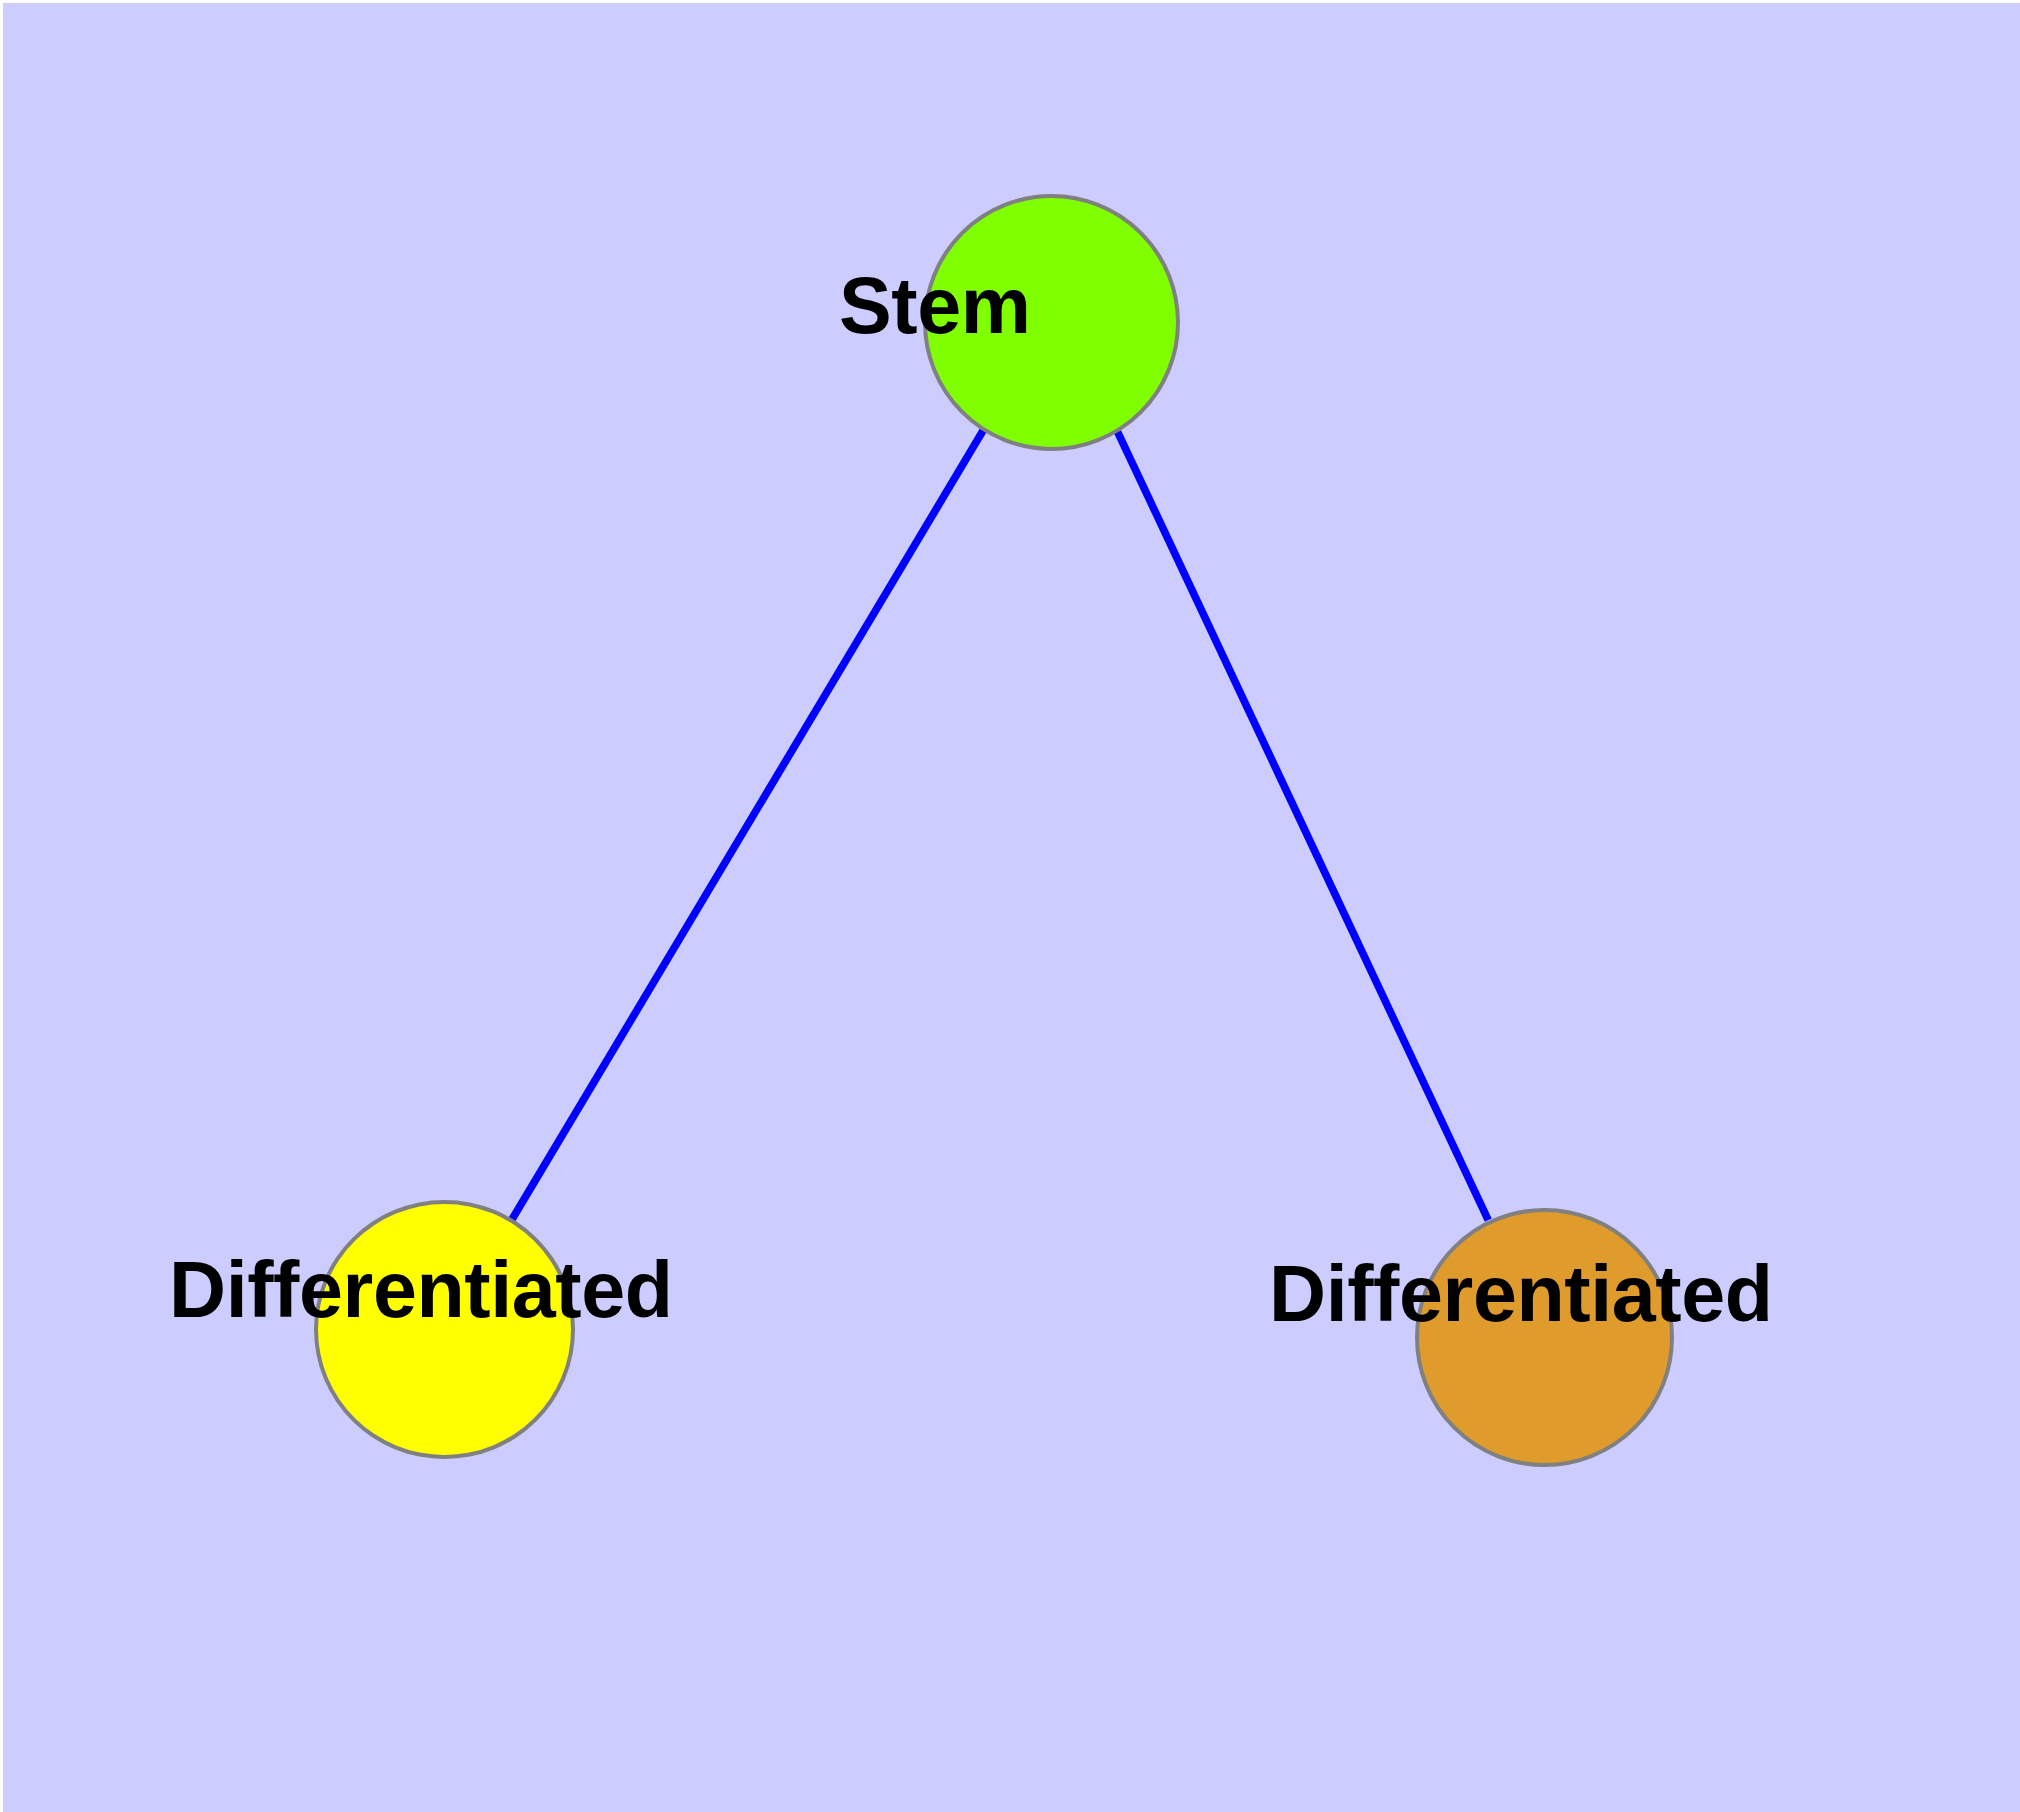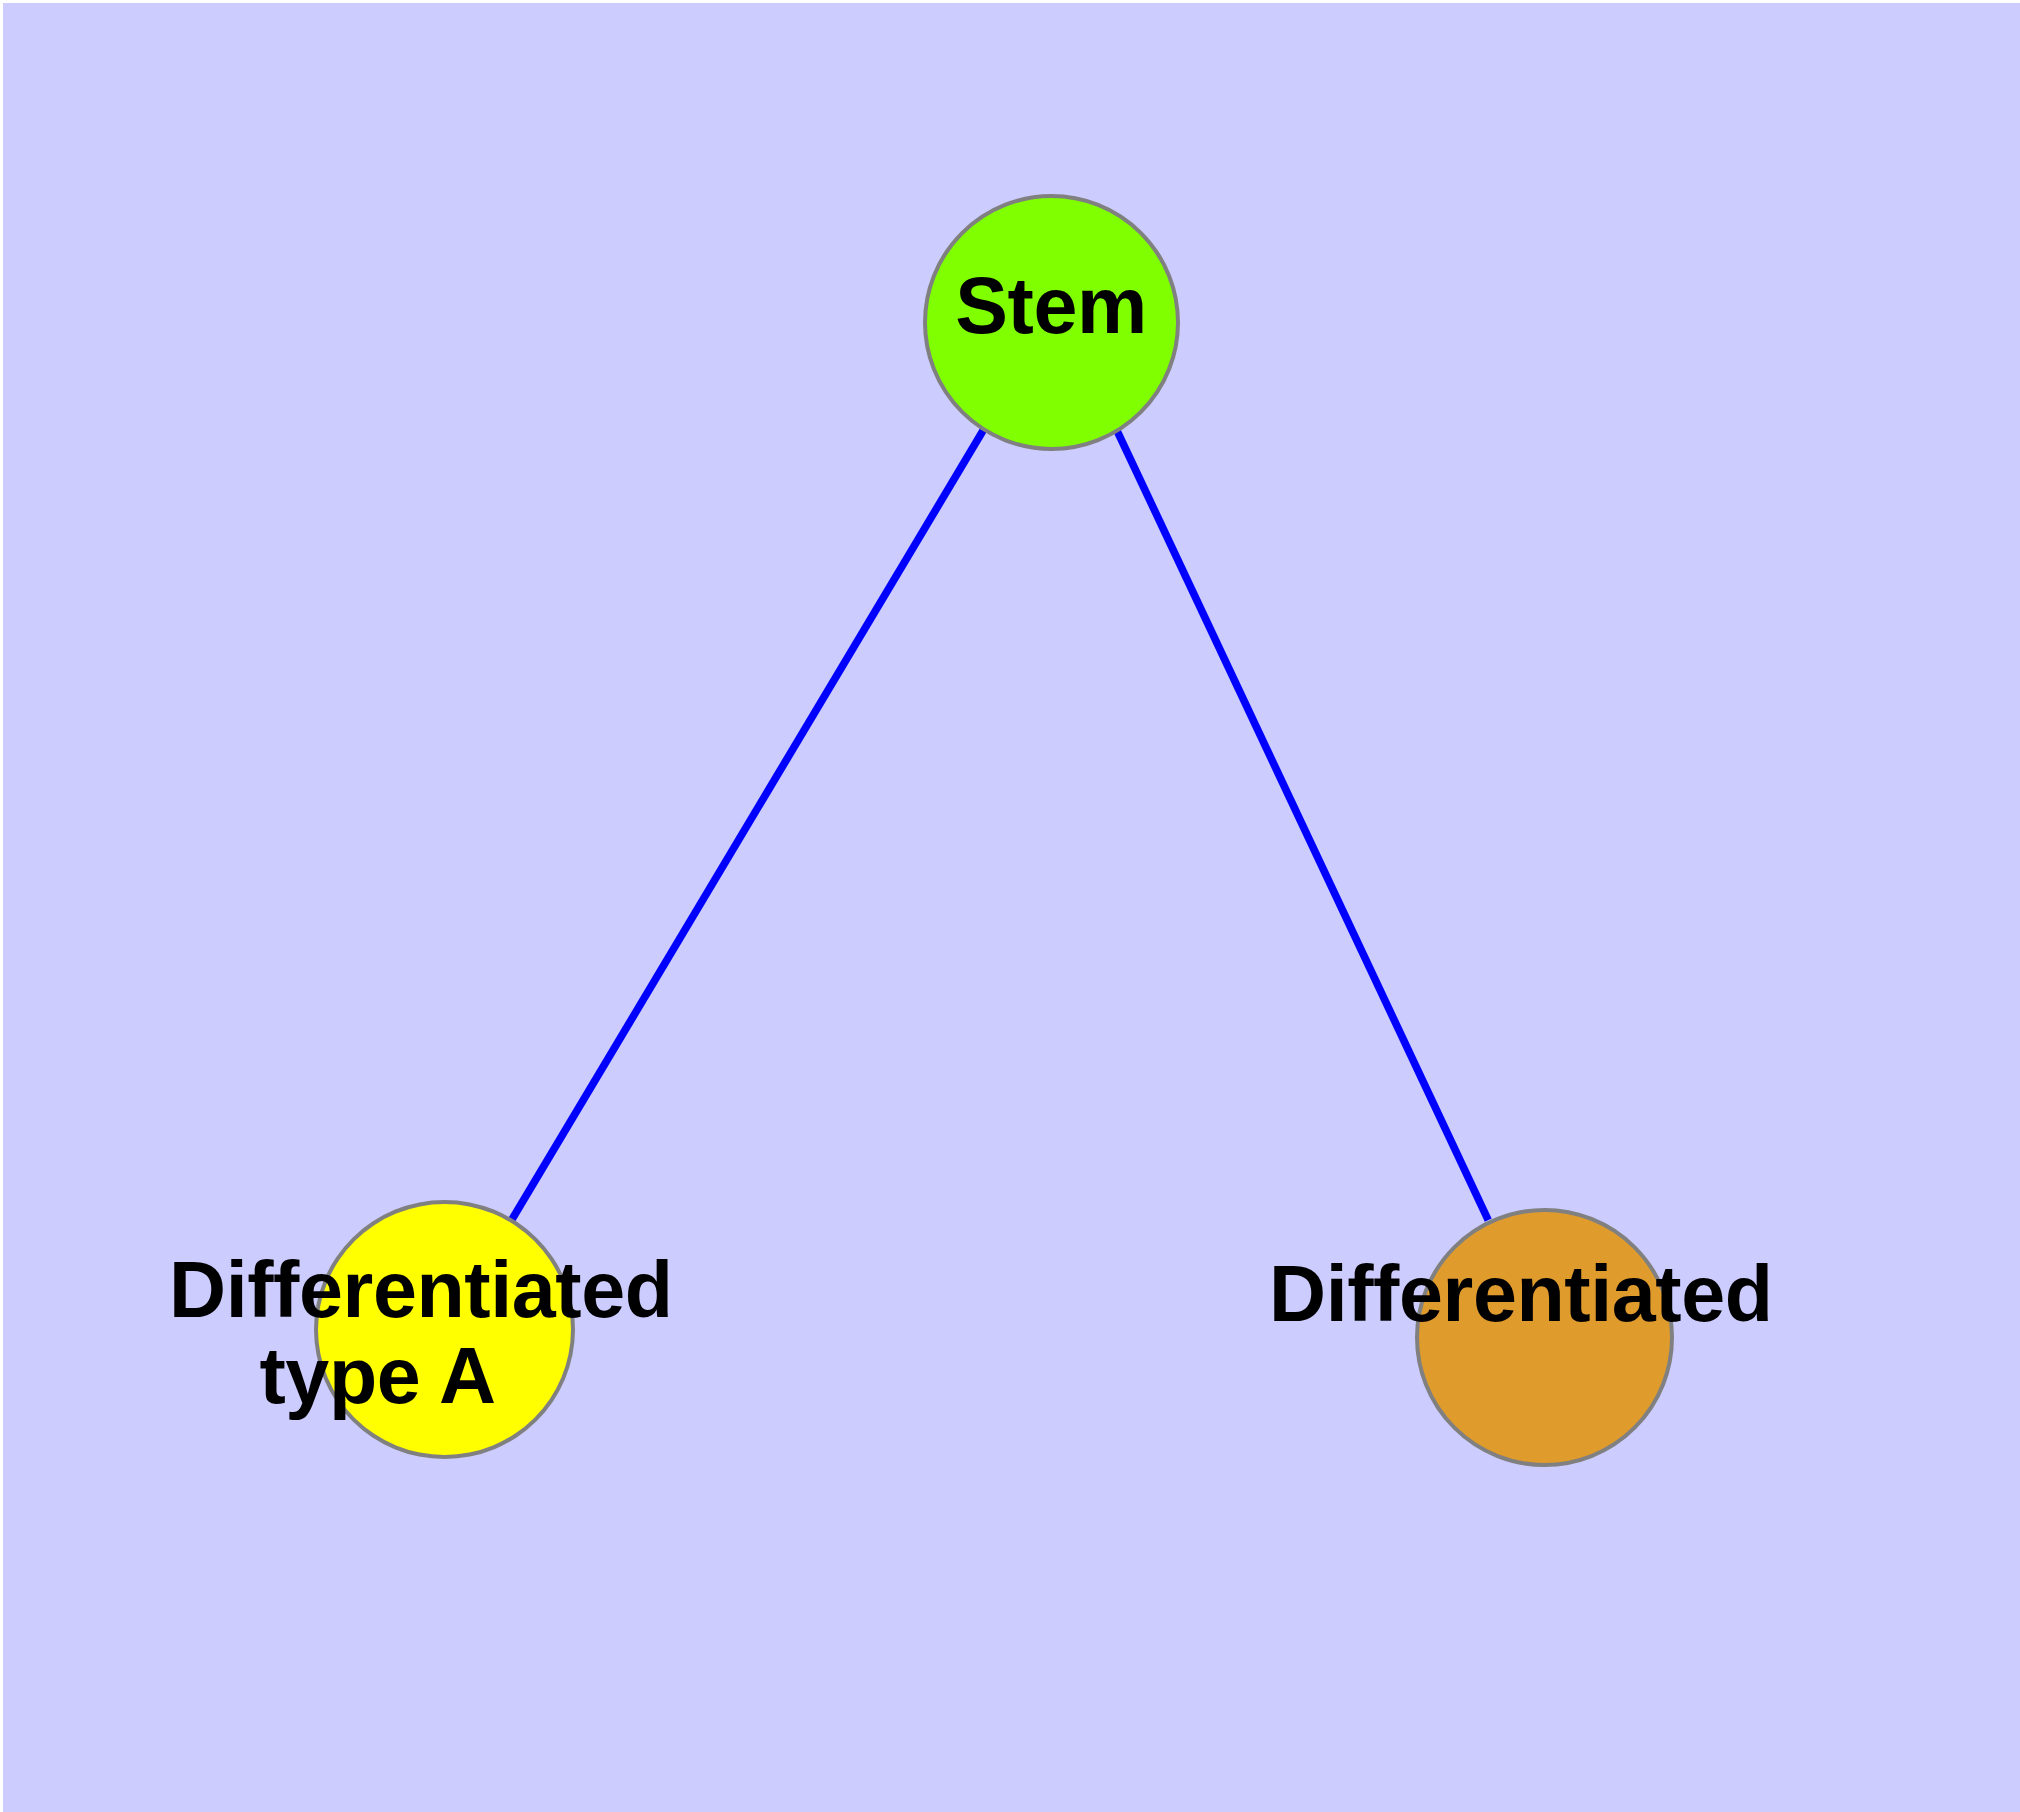--- a/index.html
+++ b/index.html
@@ -35,21 +35,20 @@
     box-sizing: border-box;
     border: 4.2px solid #808080;
   }
   .node-label {
     position: absolute;
     z-index: 3;
     color: #000000;
     font-weight: bold;
     font-size: 79px;
     line-height: 1.09;
-    text-align: center;
     white-space: nowrap;
     letter-spacing: -0.4px;
     user-select: none;
   }
   #node-stem {
     left: 920px;
     top: 191px;
     width: 257px;
     height: 257px;
   }
@@ -90,21 +89,20 @@
     <line x1="1157" y1="503" x2="600" y2="1436" stroke="#0000ff" stroke-width="9" stroke-linecap="butt"></line>
     <line x1="1312" y1="500" x2="1752" y2="1436" stroke="#0000ff" stroke-width="9" stroke-linecap="butt"></line>
   </svg>
 
   <div class="node" id="node-stem" style="background:#7fff00;"></div>
   <div class="node-label" id="label-stem">Stem</div>
 
   <div class="node" id="node-type-a" style="background:#ffff00;"></div>
   <div class="node-label" id="label-type-a">
     <div>Differentiated</div>
-    <div>type A</div>
   </div>
 
   <div class="node" id="node-type-b" style="background:#e09b2d;"></div>
   <div class="node-label" id="label-type-b">
     <div>Differentiated</div>
   </div>
 
 </div>
 
 

